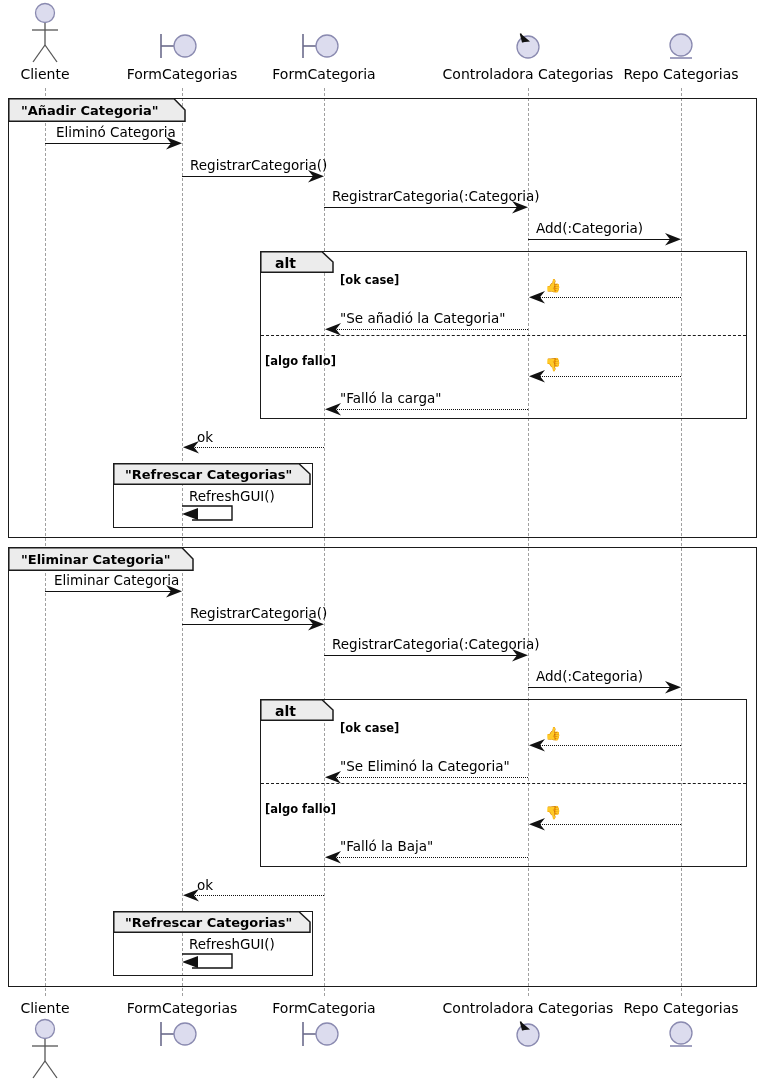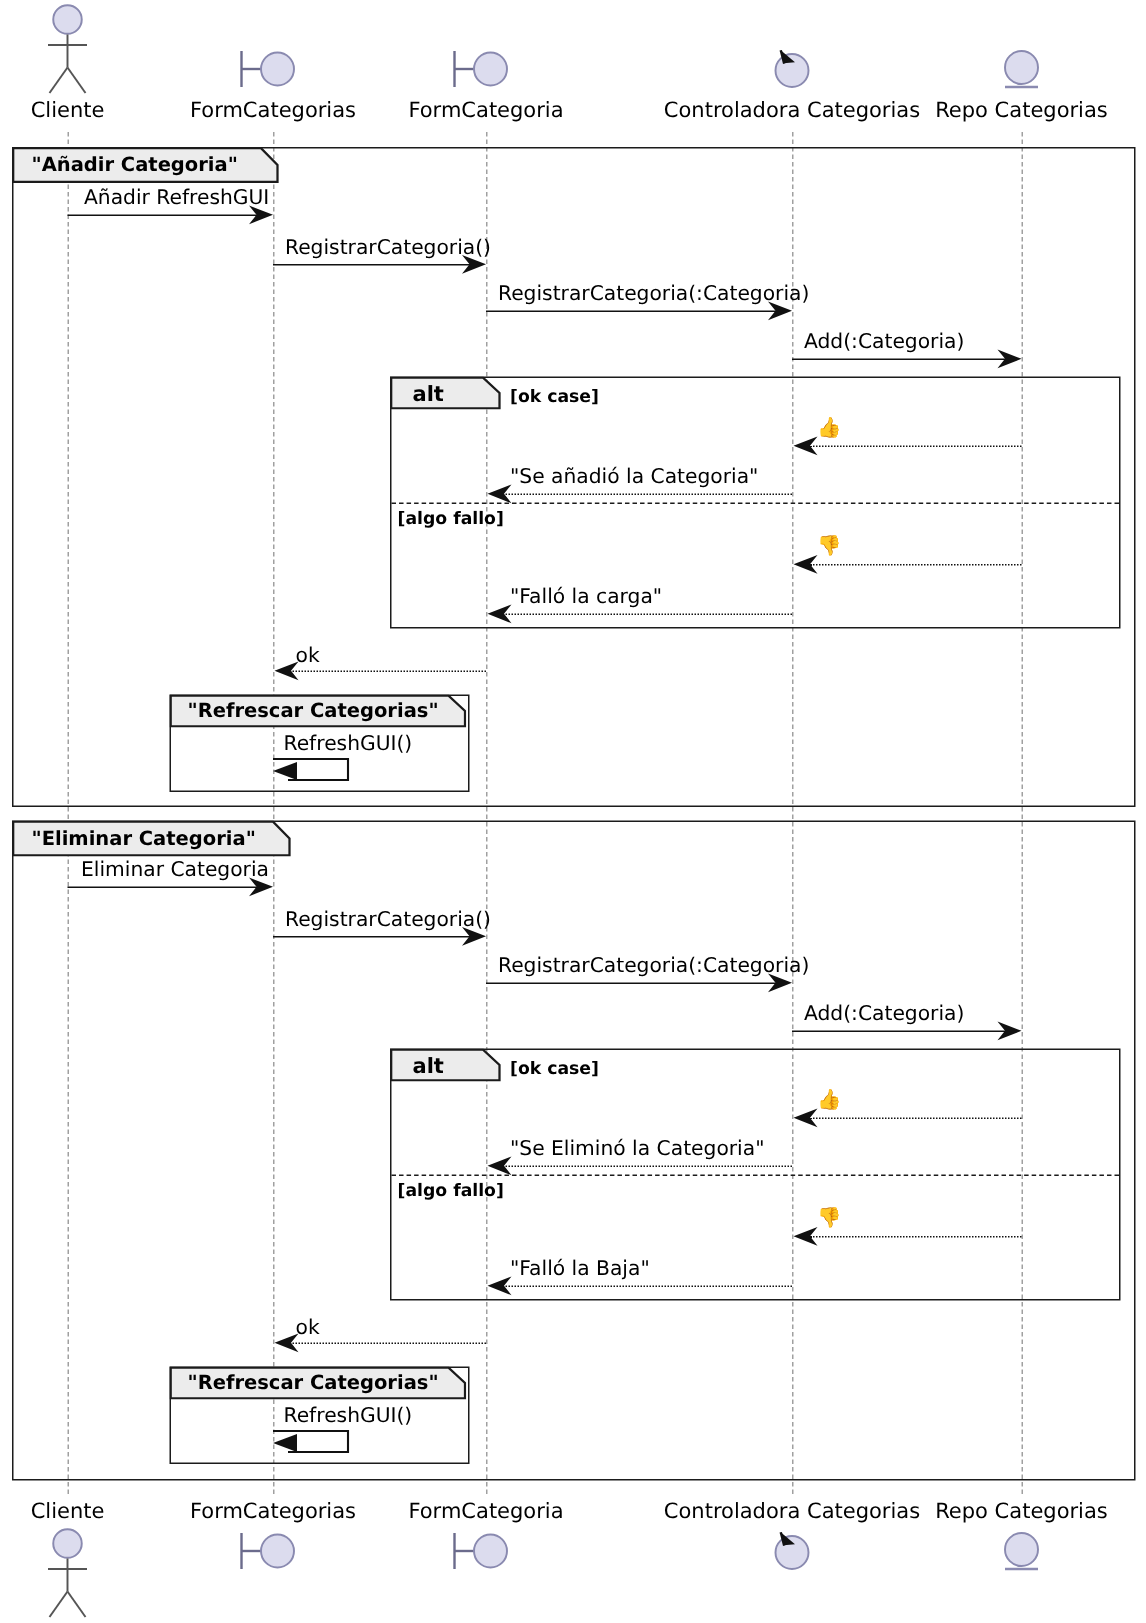--- a/index.html
+++ b/index.html
@@ -4,21 +4,21 @@
 <style>
   html,body{margin:0;padding:0;background:#fff;}
   body{
     font-family:"DejaVu Sans","Liberation Sans",sans-serif;
     width:764px;height:1082px;position:relative;overflow:hidden;
     color:#000;
   }
   #diagram{position:absolute;left:0;top:0;width:764px;height:1082px;}
   .lbl{position:absolute;white-space:nowrap;font-size:13.5px;color:#000;line-height:1;}
   .lbl.bold{font-weight:bold;font-size:13px;}
-  .lbl.guard{font-weight:bold;font-size:11.5px;}
+  .lbl.guard{font-weight:bold;font-size:11.5px;margin-top:16px;}
   .lbl.altkw{font-weight:bold;font-size:14px;text-align:center;}
   .part-name{position:absolute;font-size:14px;white-space:nowrap;text-align:center;color:#000;}
   .lifeline{position:absolute;width:0;border-left:1px dashed #a0a0a0;}
   .frag{position:absolute;box-sizing:border-box;border:1.6px solid #1b1b1b;background:transparent;}
   .tabwrap{position:absolute;}
   .divider{position:absolute;height:0;border-top:1.5px dashed #1b1b1b;}
   .msgline{position:absolute;height:0;border-top:1.4px solid #111;}
   .msgline.dotted{border-top:1.4px dotted #111;}
   .thumb{position:absolute;font-size:13px;line-height:1;color:#222;}
   svg.ico{position:absolute;overflow:visible;}
@@ -82,21 +82,21 @@
 
   <div class="frag" style="left:8px;top:98px;width:749px;height:440px;"></div>
   <div class="tabwrap" style="left:8px;top:98px;">
     <svg width="178" height="24" viewBox="0 0 178 24">
       <path d="M0.8 0.8 H166 L177 12 V23.2 H0.8 Z" fill="#ececec" stroke="#1b1b1b" stroke-width="1.5"></path>
     </svg>
     <div class="lbl bold" style="left:13px;top:6px;">"Añadir Categoria"</div>
   </div>
 
   <div>
-    <div class="lbl" style="left:56px;top:126px;">Añadir RefreshGUI</div>
+    <div class="lbl" style="left:56px;top:126px;">Eliminó Categoria</div>
     <div class="msgline" style="left:45px;top:143px;width:131px;"></div>
     <svg class="ico" style="left:166px;top:136px;" width="18" height="15" viewBox="0 0 18 15">
         <path d="M0 1 L16 7.2 L0 13.5 L5 7.2 Z" fill="#111"></path>
       </svg>
   </div>
 
   <div>
     <div class="lbl" style="left:190px;top:159px;">RegistrarCategoria()</div>
     <div class="msgline" style="left:182px;top:176px;width:136px;"></div>
     <svg class="ico" style="left:308px;top:169px;" width="18" height="15" viewBox="0 0 18 15">

